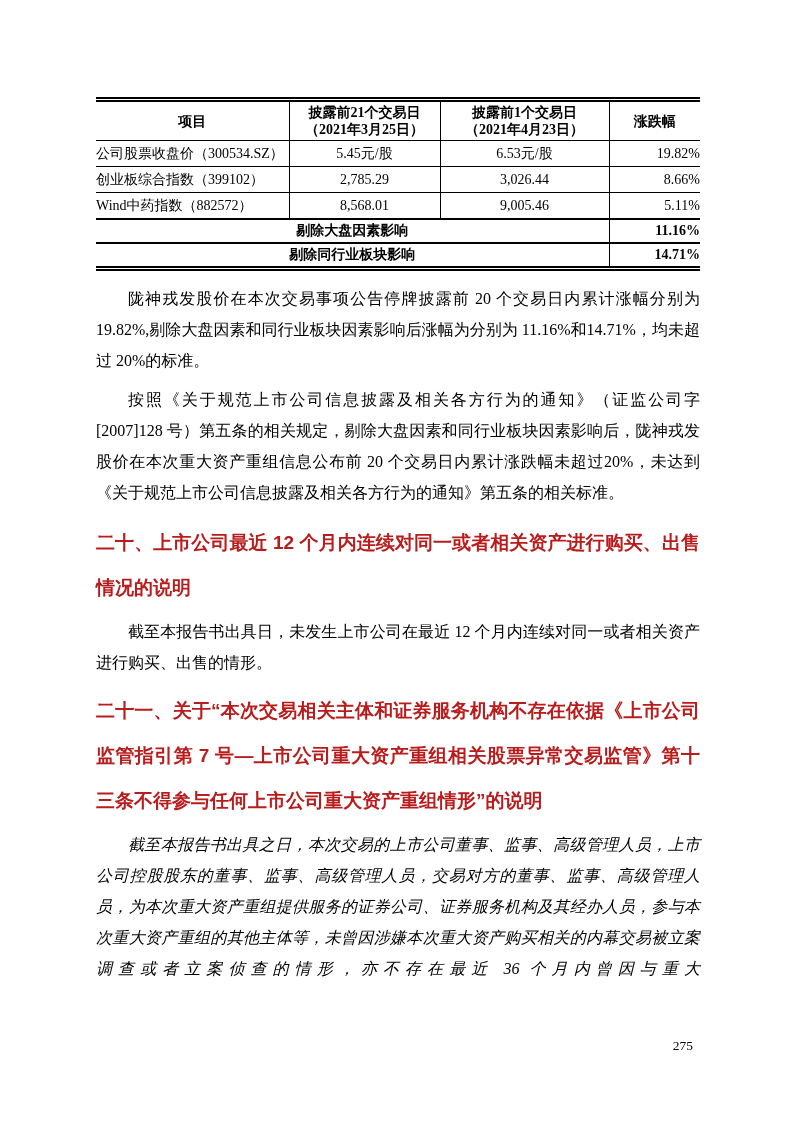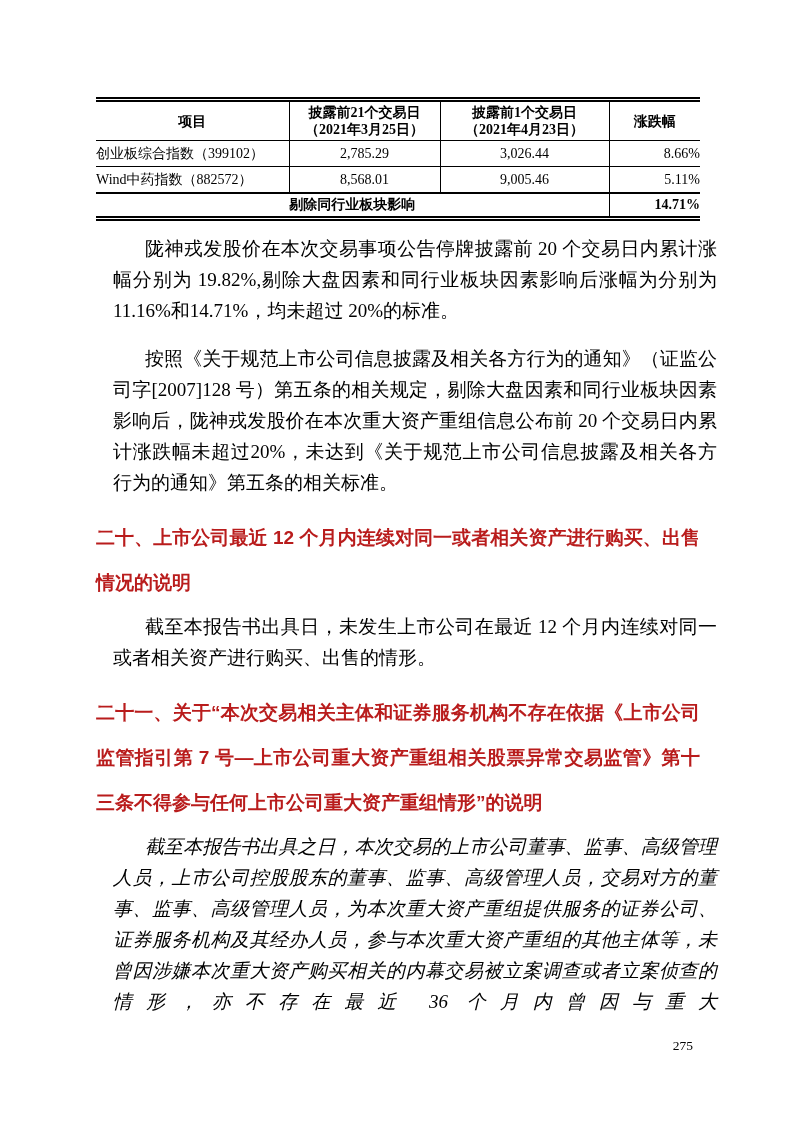--- a/index.html
+++ b/index.html
@@ -49,22 +49,22 @@
     font-weight: bold;
     height: 17px;
     border-bottom: 2px solid #000;
   }
   tr.summary td.cell-label { text-align: center; }
   tr.summary-last td { border-bottom: none; }
 
   
   p.body {
     width: 604px;
-    margin: 17px;
-    font-size: 19px;
+    margin: 0;
+    font-size: 16px;
     line-height: 31px;
     text-align: justify;
     text-indent: 32px;
   }
   p.body.continues { text-align-last: justify; font-style: italic; }
   #para-1 { margin-top: 12px; }
   #para-2 { margin-top: 8px; }
   #para-s20 { margin-top: 6px; }
   #para-s21 { margin-top: 6px; }
 
@@ -106,30 +106,40 @@
         <th>项目</th>
         <th>披露前21个交易日
 （2021年3月25日）</th>
         <th>披露前1个交易日
 （2021年4月23日）</th>
         <th>涨跌幅</th>
       </tr>
     </thead>
     <tbody>
       <tr>
+        <td class="cell-item">公司股票收盘价（300534.SZ）</td>
+        <td class="cell-val">5.45元/股</td>
+        <td class="cell-val">6.53元/股</td>
+        <td class="cell-pct">19.82%</td>
+      </tr>
+      <tr>
         <td class="cell-item">创业板综合指数（399102）</td>
         <td class="cell-val">2,785.29</td>
         <td class="cell-val">3,026.44</td>
         <td class="cell-pct">8.66%</td>
       </tr>
       <tr class="row-last">
         <td class="cell-item">Wind中药指数（882572）</td>
         <td class="cell-val">8,568.01</td>
         <td class="cell-val">9,005.46</td>
         <td class="cell-pct">5.11%</td>
+      </tr>
+      <tr class="summary">
+        <td class="cell-label" colspan="3">剔除大盘因素影响</td>
+        <td class="cell-pct">11.16%</td>
       </tr>
       <tr class="summary summary-last">
         <td class="cell-label" colspan="3">剔除同行业板块影响</td>
         <td class="cell-pct">14.71%</td>
       </tr>
     </tbody>
   </table>
 
   <p class="body" id="para-1">陇神戎发股价在本次交易事项公告停牌披露前 20 个交易日内累计涨幅分别为 19.82%,剔除大盘因素和同行业板块因素影响后涨幅为分别为 11.16%和14.71%，均未超过 20%的标准。</p>
   <p class="body" id="para-2">按照《关于规范上市公司信息披露及相关各方行为的通知》（证监公司字[2007]128 号）第五条的相关规定，剔除大盘因素和同行业板块因素影响后，陇神戎发股价在本次重大资产重组信息公布前 20 个交易日内累计涨跌幅未超过20%，未达到《关于规范上市公司信息披露及相关各方行为的通知》第五条的相关标准。</p>

